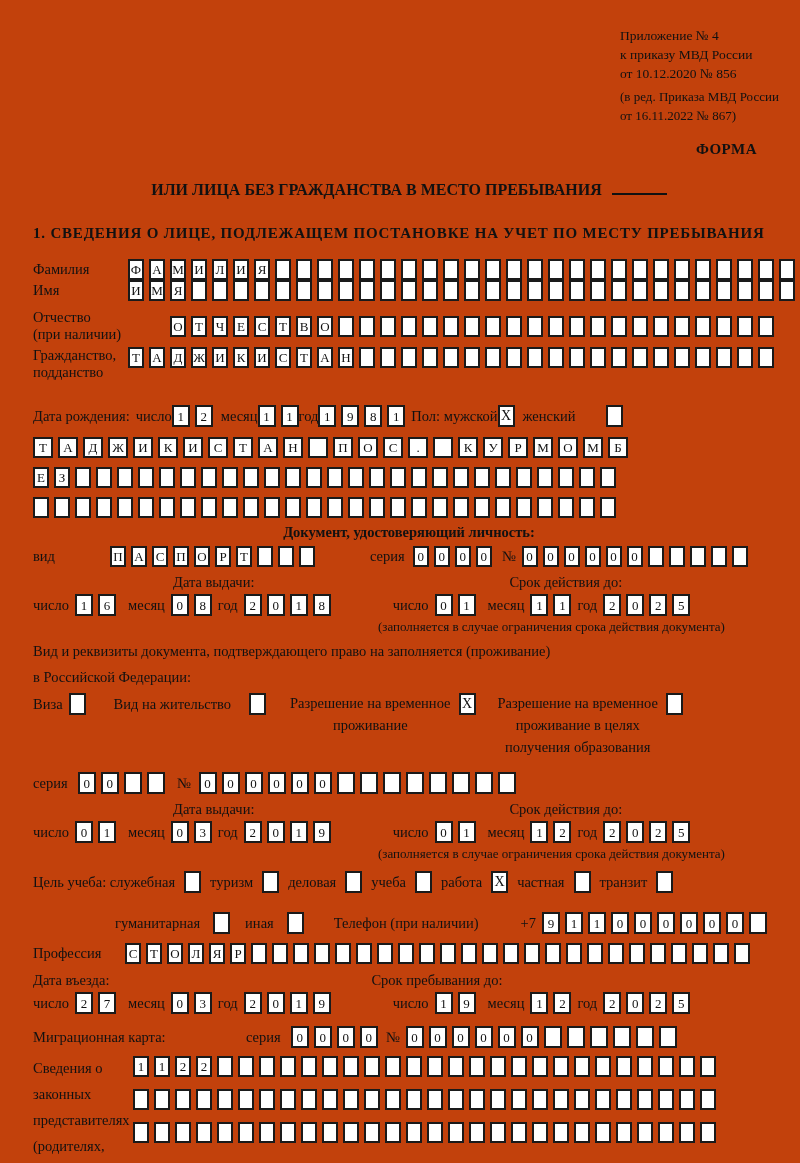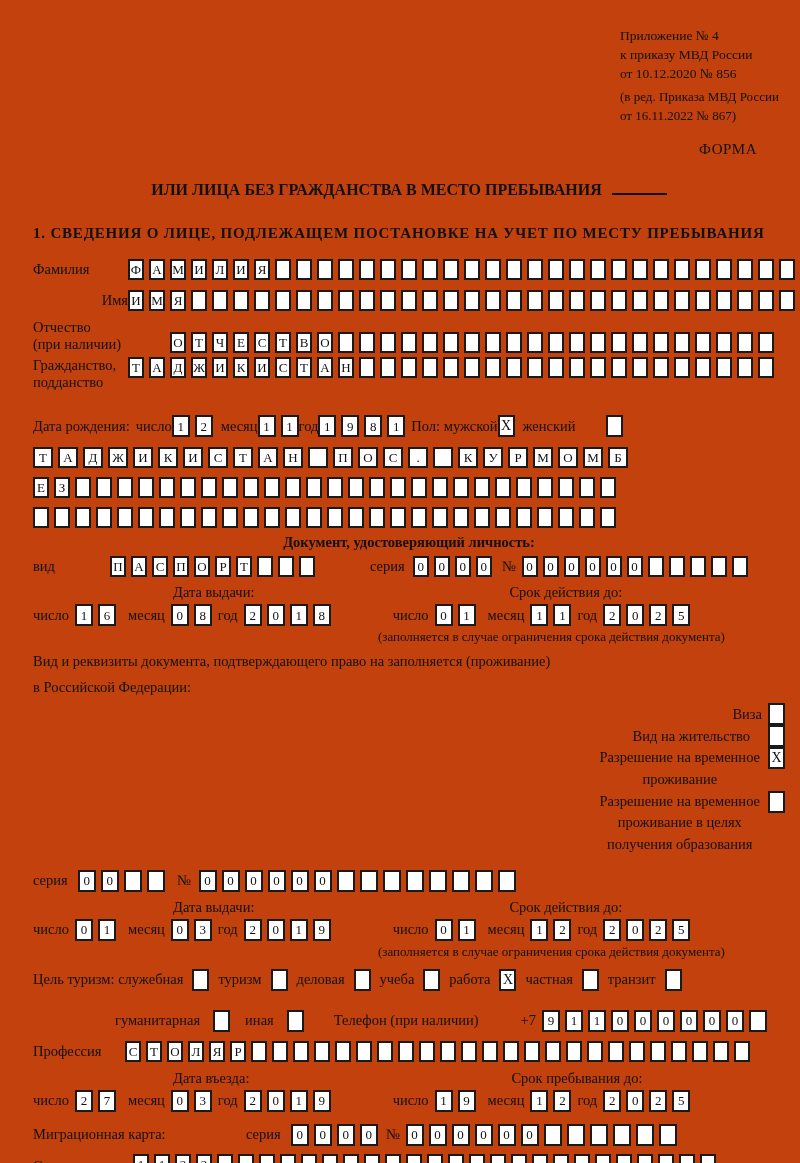--- a/index.html
+++ b/index.html
@@ -4,21 +4,21 @@
 <style>
   html,body{margin:0;padding:0;background:#fff;}
   .page{
     width:800px;height:1163px;box-sizing:border-box;position:relative;
     background:#c2410c;color:#111;overflow:hidden;
     font-family:"Liberation Serif","DejaVu Serif",serif;
     padding:26px 15px 16px 33px;
   }
   .hdr{margin-left:587px;width:180px;font-size:13.5px;line-height:1.42;}
   .hdr .note{margin-top:5px;font-size:13px;}
-  .forma{font-weight:normal;font-size:15px;text-align:right;margin:16px 28px 0 0;letter-spacing:.5px;}
+  .forma{font-weight:bold;font-size:15px;text-align:right;margin:16px 28px 0 0;letter-spacing:.5px;}
   .title{font-weight:bold;font-size:16px;text-align:center;margin-top:20px;line-height:1.55;}
   .t-underline{display:inline-block;width:55px;border-bottom:2px solid #111;height:13px;margin-left:10px;}
   .section{font-weight:bold;font-size:15px;letter-spacing:.8px;margin-top:22px;white-space:nowrap;}
   .row{display:flex;align-items:center;}
   .lbl{font-size:14.5px;white-space:nowrap;}
   .small{font-size:13px;}
   .cells{display:flex;gap:5px;flex-wrap:nowrap;}
   .cell{
     width:16px;height:21px;border:2px solid #1a1a1a;box-sizing:border-box;
     display:flex;align-items:center;justify-content:center;
@@ -93,21 +93,21 @@
         <span class="cell"></span>
         <span class="cell"></span>
         <span class="cell"></span>
         <span class="cell"></span>
         <span class="cell"></span>
         <span class="cell"></span>
         <span class="cell"></span>
       </div>
   </div>
 
-  <div class="row" style="margin-top:10px;text-align:right;">
+  <div class="row" style="">
     <span class="lbl lblcol" style="width:95px;">Имя</span>
     <div class="cells">
         <span class="cell">И</span>
         <span class="cell">М</span>
         <span class="cell">Я</span>
         <span class="cell"></span>
         <span class="cell"></span>
         <span class="cell"></span>
         <span class="cell"></span>
         <span class="cell"></span>
@@ -131,21 +131,21 @@
         <span class="cell"></span>
         <span class="cell"></span>
         <span class="cell"></span>
         <span class="cell"></span>
         <span class="cell"></span>
         <span class="cell"></span>
         <span class="cell"></span>
       </div>
   </div>
 
-  <div class="row" style="margin-top:8px;align-items:flex-end;">
+  <div class="row" style="margin-top:8px;align-items:center;">
     <span class="lbl lblcol" style="width:137px;">
       <span>Отчество</span><br>
       <span>(при наличии)</span>
     </span>
     <div class="cells">
         <span class="cell">О</span>
         <span class="cell">Т</span>
         <span class="cell">Ч</span>
         <span class="cell">Е</span>
         <span class="cell">С</span>
@@ -415,21 +415,21 @@
           <span class="cell">5</span>
         </div>
     </div>
   </div>
 
   <div class="small" style="margin-left:345px;margin-top:3px;">(заполняется в случае ограничения срока действия документа)</div>
 
   <div class="lbl" style="margin-top:8px;">Вид и реквизиты документа, подтверждающего право на заполняется (проживание)</div>
   <div class="lbl" style="margin-top:9px;">в Российской Федерации:</div>
 
-  <div class="row" style="margin-top:7px;align-items:flex-end;flex-direction:column;">
+  <div class="row" style="margin-top:7px;align-items:flex-start;">
     <div class="pair">
       <span class="lbl">Виза</span>
       <span class="checkbox"></span>
     </div>
     <div class="pair" style="margin-left:28px;">
       <span class="lbl">Вид на жительство</span>
       <span class="checkbox" style="margin-left:12px;"></span>
     </div>
     <div class="visa-item" style="margin-left:24px;">
       <div class="vlines">
@@ -517,21 +517,21 @@
           <span class="cell">0</span>
           <span class="cell">2</span>
           <span class="cell">5</span>
         </div>
     </div>
   </div>
 
   <div class="small" style="margin-left:345px;margin-top:3px;">(заполняется в случае ограничения срока действия документа)</div>
 
   <div class="row" style="margin-top:9px;gap:9px;">
-    <span class="lbl"><span>Цель туризм:</span> <span>служебная</span></span>
+    <span class="lbl"><span>Цель учеба:</span> <span>служебная</span></span>
     <span class="checkbox"></span>
     <span class="lbl">туризм</span>
     <span class="checkbox"></span>
     <span class="lbl">деловая</span>
     <span class="checkbox"></span>
     <span class="lbl">учеба</span>
     <span class="checkbox"></span>
     <span class="lbl">работа</span>
     <span class="checkbox">X</span>
     <span class="lbl">частная</span>
@@ -591,21 +591,21 @@
         <span class="cell"></span>
         <span class="cell"></span>
         <span class="cell"></span>
         <span class="cell"></span>
         <span class="cell"></span>
         <span class="cell"></span>
       </div>
   </div>
 
   <div class="row" style="margin-top:8px;">
-    <span class="lbl" style="margin-left:140px;">Дата въезда:</span>
+    <span class="lbl" style="">Дата въезда:</span>
     <span class="lbl" style="margin-left:262px;">Срок пребывания до:</span>
   </div>
 
   <div class="row" style="margin-top:3px;">
     <div class="dategroup">
       <span class="lbl">число</span>
       <div class="cells date">
           <span class="cell">2</span>
           <span class="cell">7</span>
         </div>

